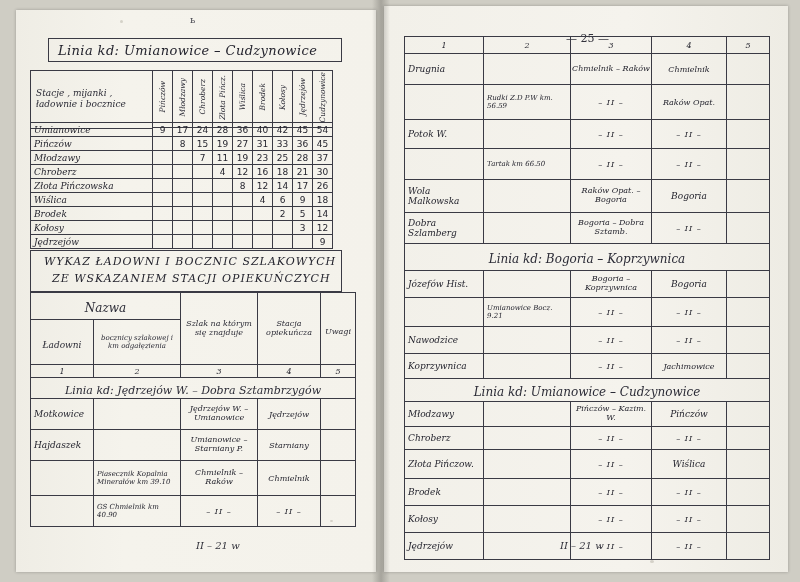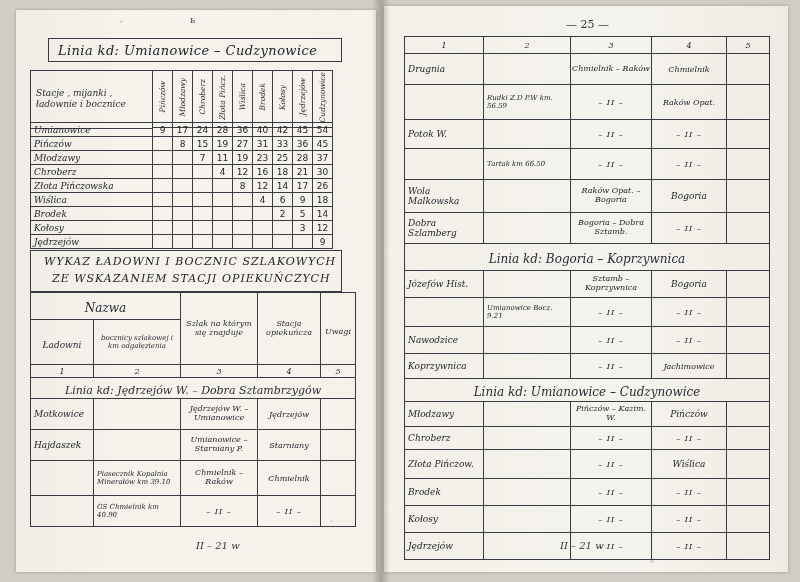--- a/index.html
+++ b/index.html
@@ -71,21 +71,21 @@
     color:#23232d;
     letter-spacing:.4px;
   }
   .caption{
     font-family:"DejaVu Serif", serif;
     font-style:italic;
     color:#23232d;
   }
   .pgnum{
     font-family:"DejaVu Serif", serif;
-    font-size:11px;color:#33333c;
+    font-size:11px;color:#33333c;margin-top:14px;
   }
   .foot{
     font-family:"DejaVu Serif", serif;
     font-style:italic;font-size:10px;color:#33333c;
   }
   .dash{letter-spacing:1px;}
   .two{line-height:1.05;}
   .mark{
     position:absolute;color:#4a4a52;font-size:10px;
     font-family:"DejaVu Serif", serif;
@@ -368,21 +368,21 @@
       <td class="c hand sm"></td>
     </tr>
     <tr>
       <td colspan="5" class="c" style="height:26px;">
         <span class="hand" style="font-size:12px;text-align:center;">Linia  kd:  Bogoria – Koprzywnica</span>
       </td>
     </tr>
     <tr>
       <td class="l hand md" style="height:26px;">Józefów Hist.</td>
       <td class="l hand tiny"></td>
-      <td class="c hand sm" style="line-height:1.1;">Sztamb – Koprzywnica</td>
+      <td class="c hand sm" style="line-height:1.1;">Bogoria – Koprzywnica</td>
       <td class="c hand md">Bogoria</td>
       <td class="c hand sm"></td>
     </tr>
     <tr>
       <td class="l hand md" style="height:28px;"></td>
       <td class="l hand tiny" style="line-height:1.2;">Umianowice Bocz. 9.21</td>
       <td class="c hand sm dash">– II –</td>
       <td class="c hand sm dash">– II –</td>
       <td class="c hand sm"></td>
     </tr>

